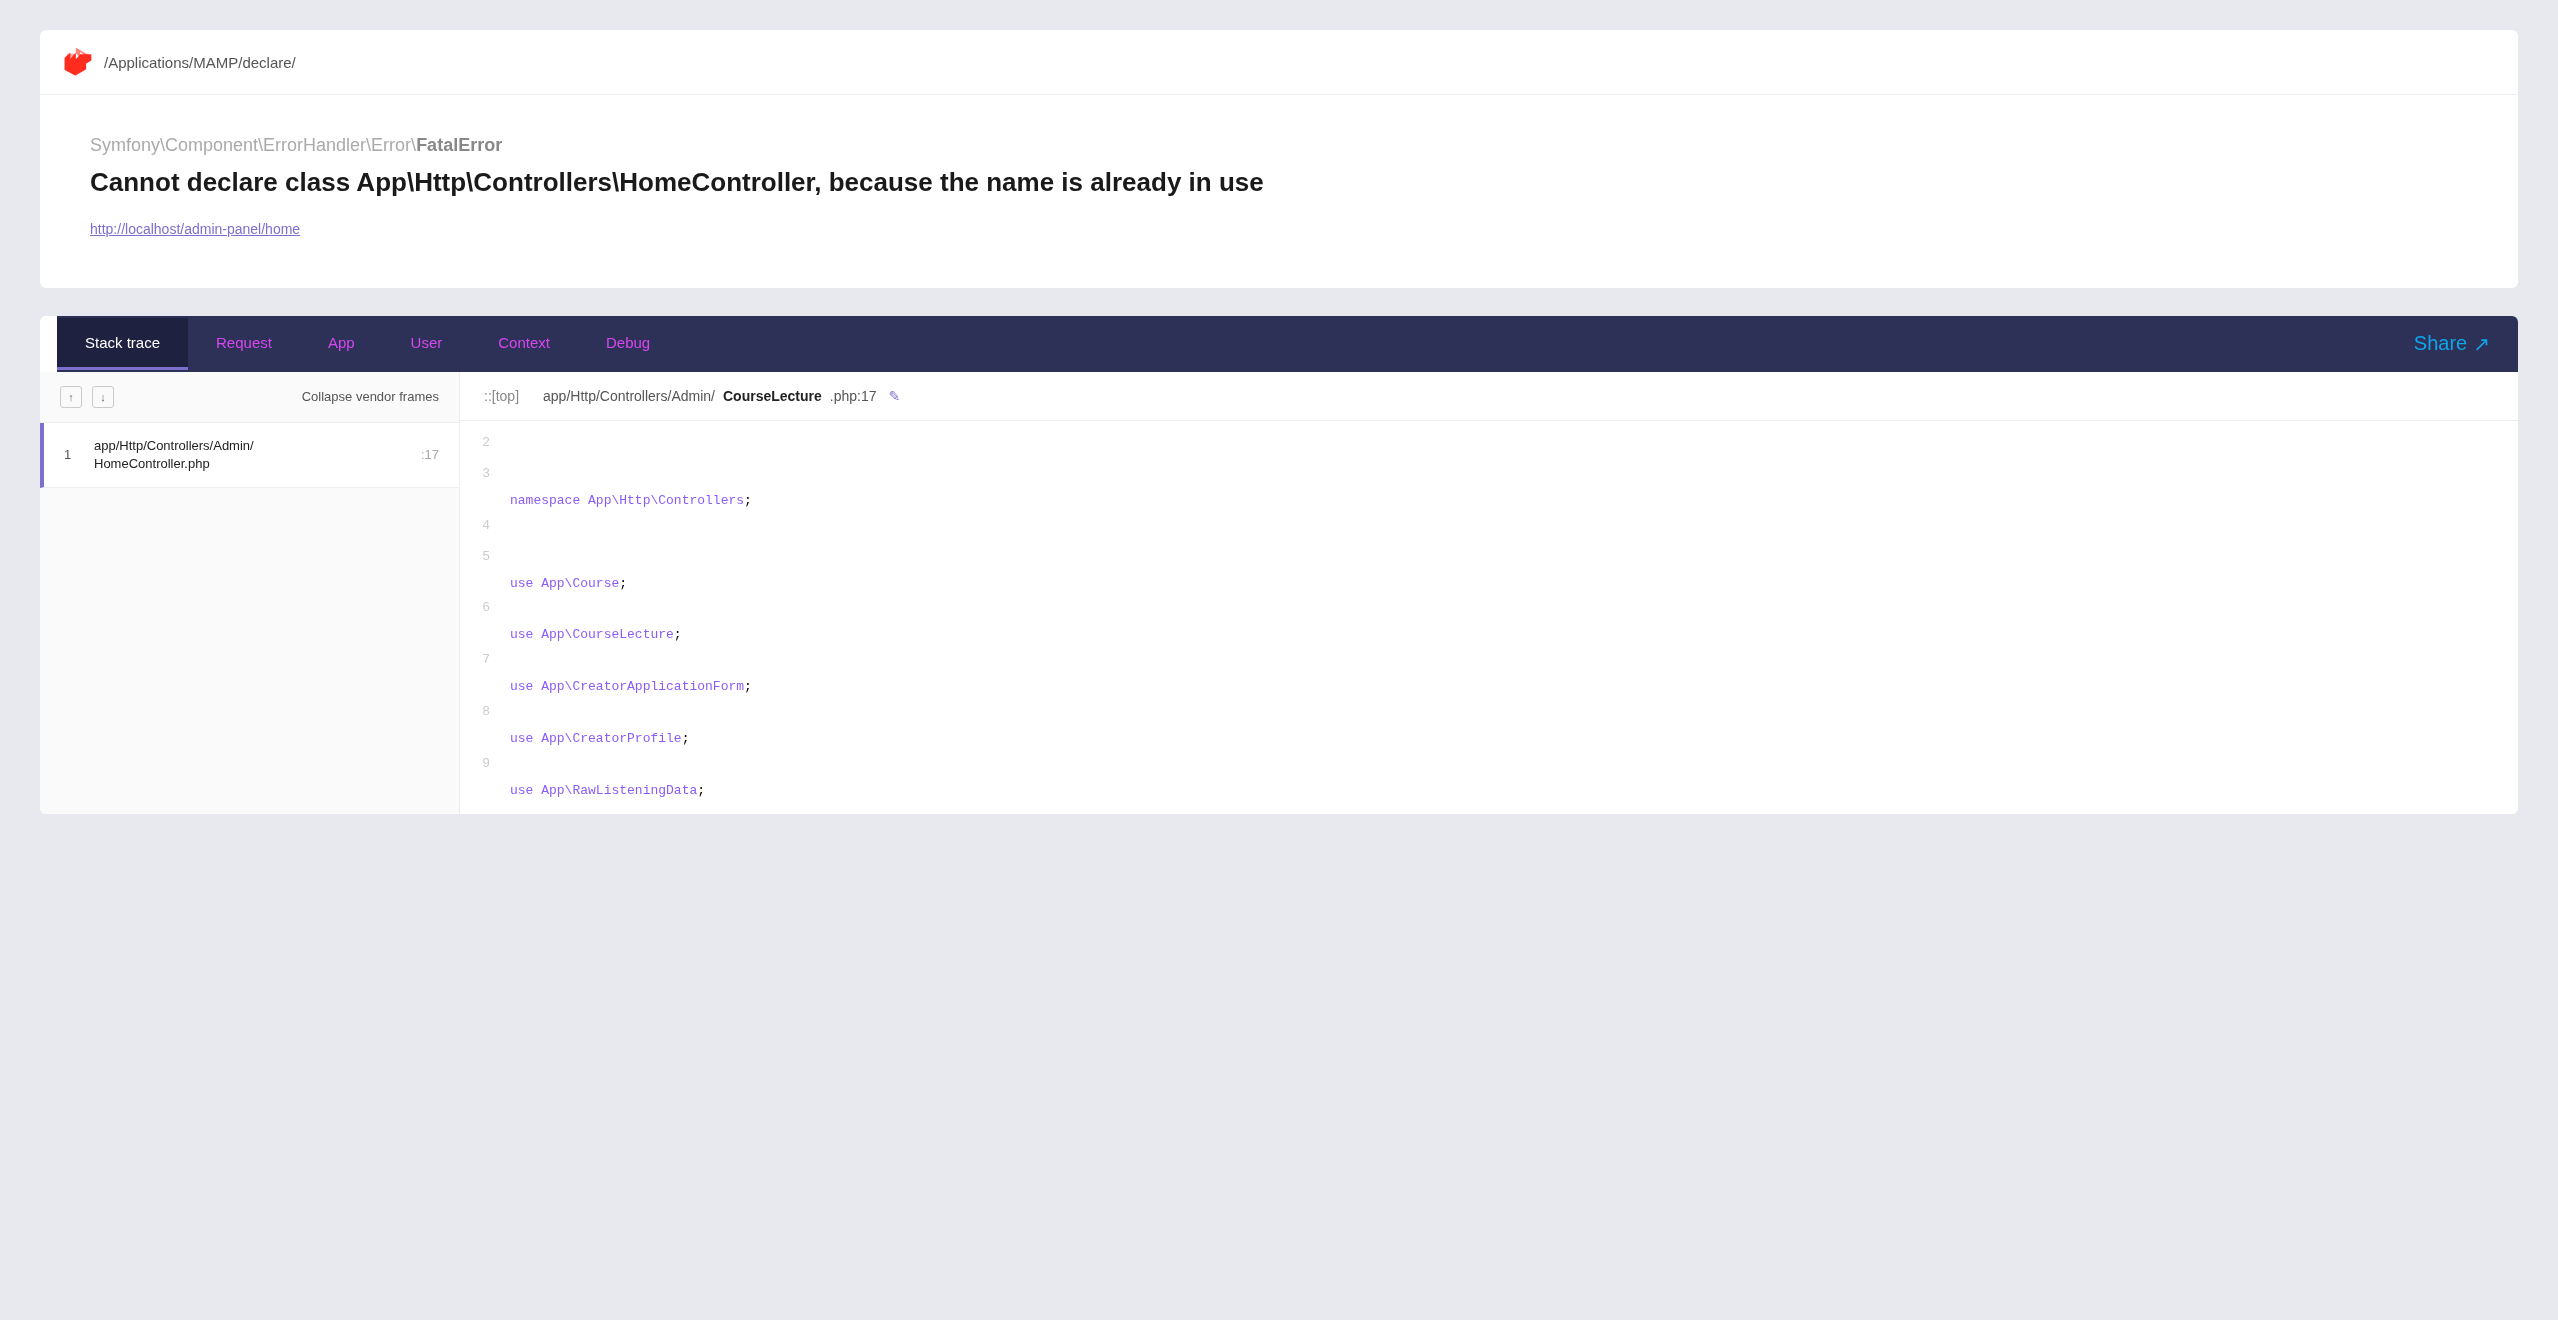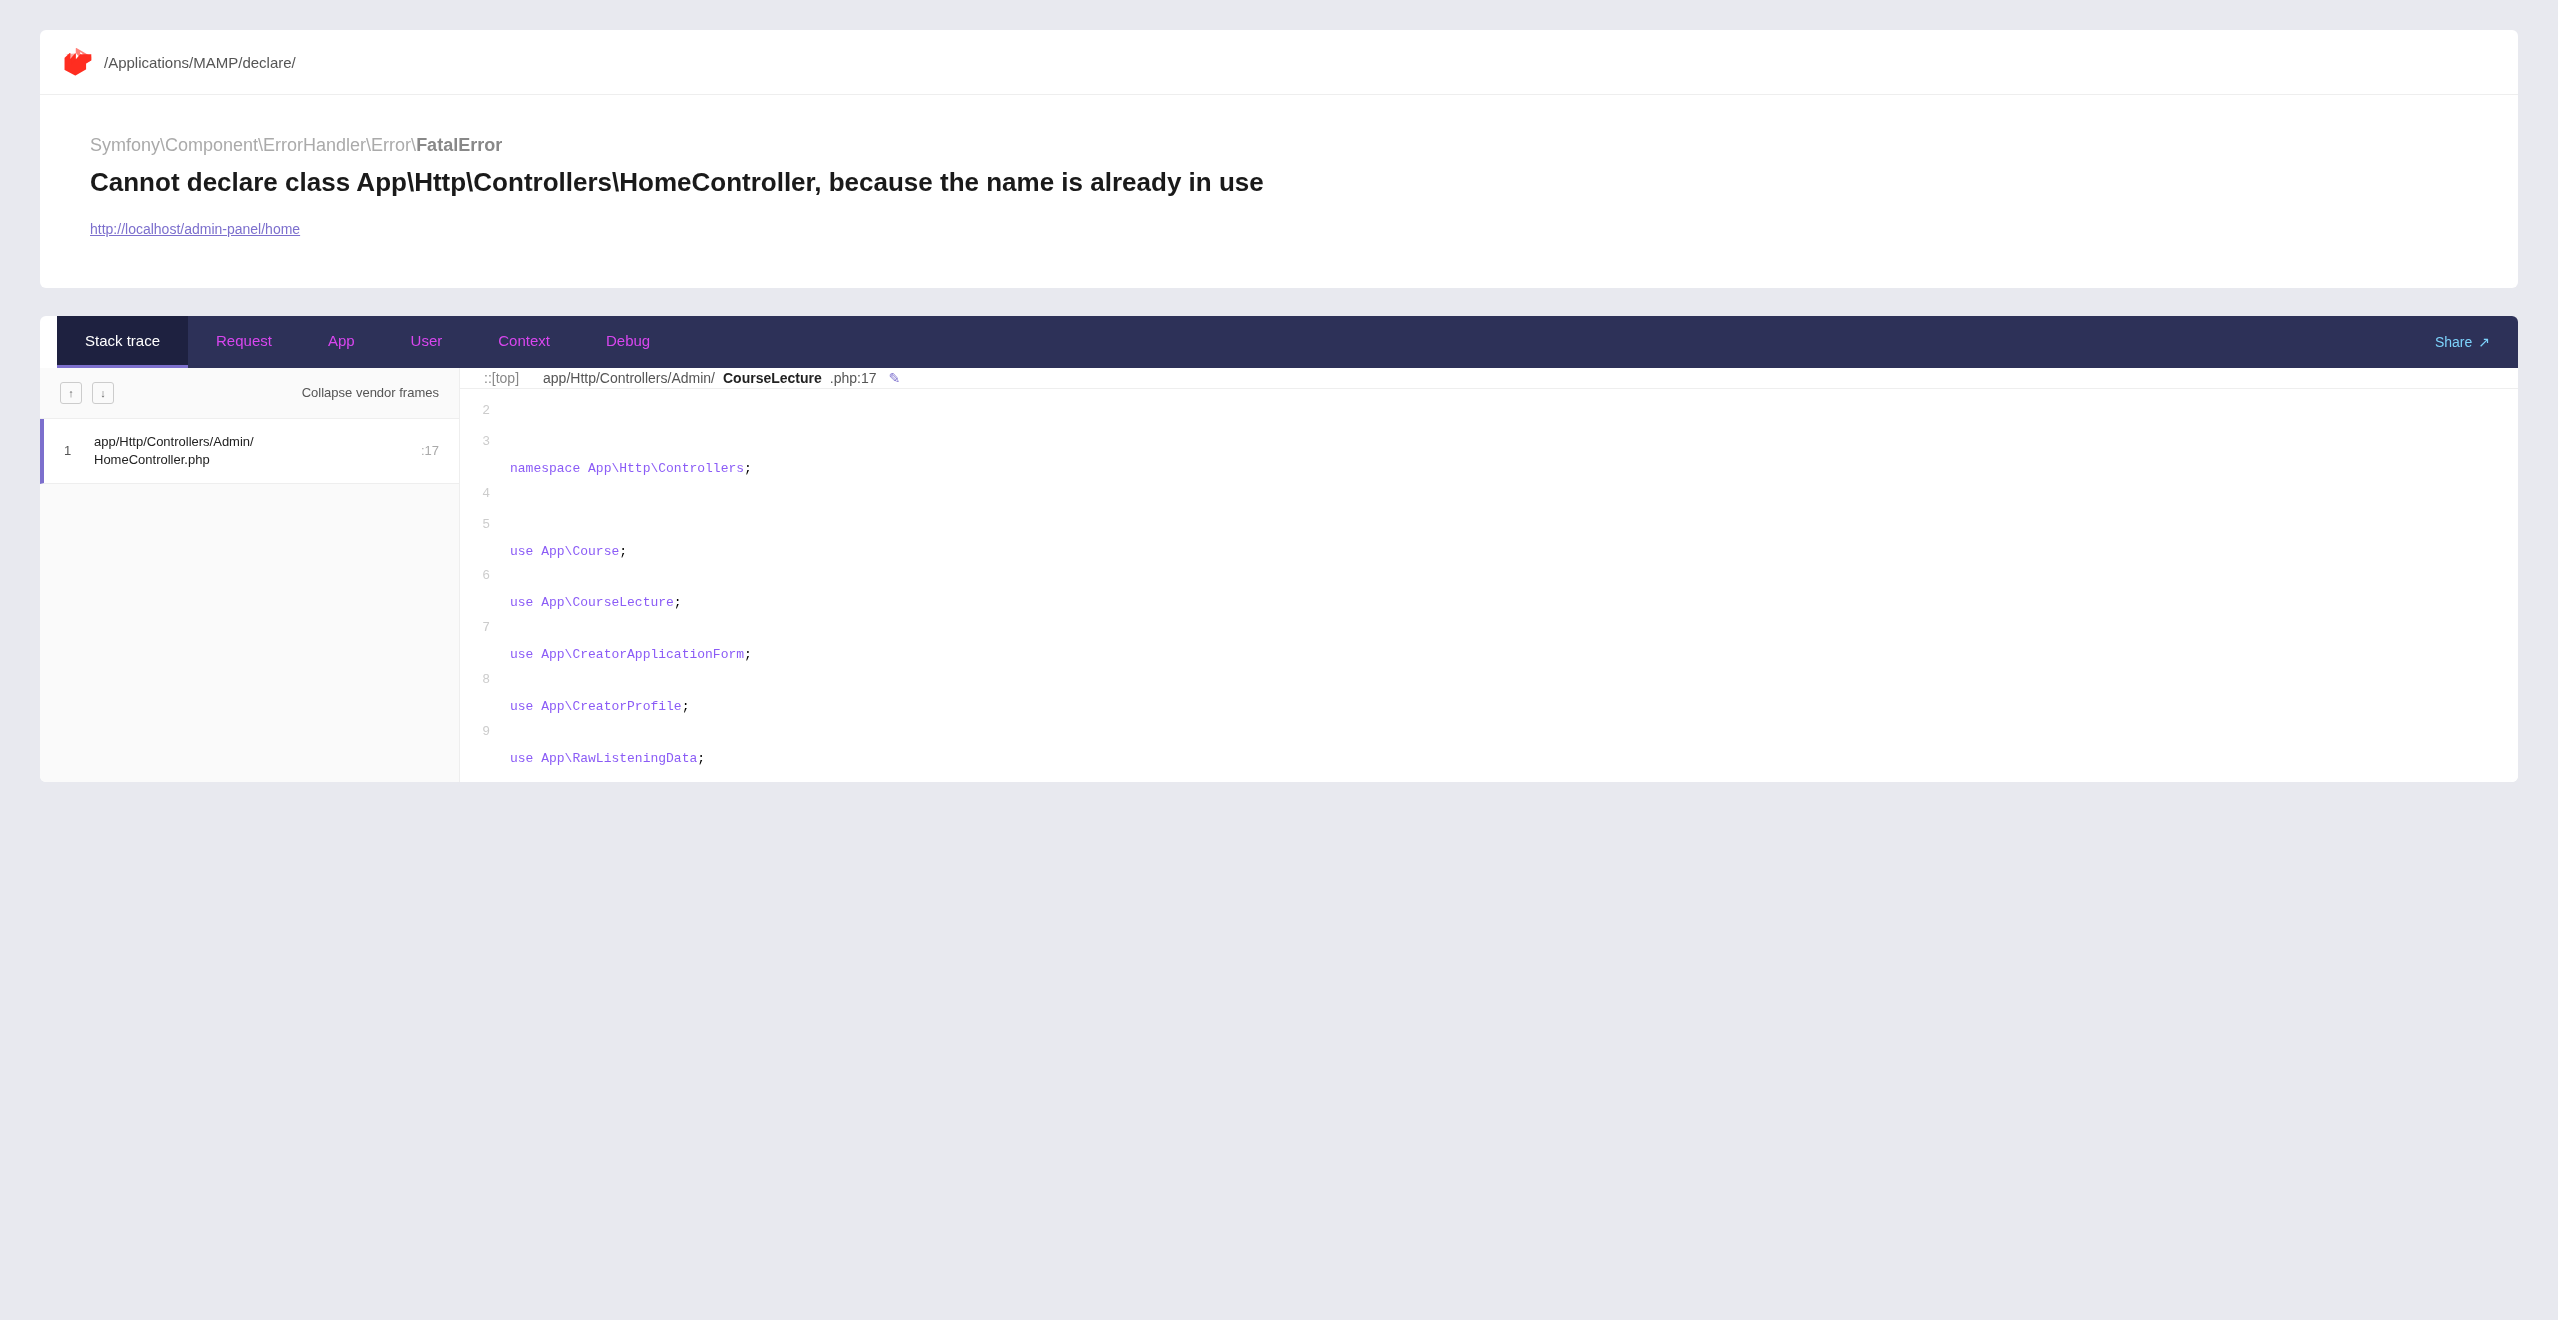--- a/index.html
+++ b/index.html
@@ -88,23 +88,23 @@
       color: #fff;
       background: #1e2140;
       border-bottom: 3px solid #7c6fcd;
     }
     .tab-share {
       margin-left: auto;
       display: flex;
       align-items: center;
       gap: 6px;
       padding: 16px 28px;
-      color: #7dd3fc;
-      cursor: pointer;
-      font-size: 14px;
+      color: #0ea5e9;
+      cursor: pointer;
+      font-size: 20px;
     }
 
     
     .panel-body {
       display: flex;
       min-height: 400px;
     }
 
     
     .frame-list {
@@ -185,21 +185,21 @@
 
     
     .code-panel {
       flex: 1;
       background: #fff;
       overflow: hidden;
       display: flex;
       flex-direction: column;
     }
     .code-header {
-      padding: 2px 24px;
+      padding: 16px 24px;
       border-bottom: 1px solid #eee;
       display: flex;
       align-items: center;
       gap: 8px;
       font-size: 14px;
       color: #555;
     }
     .code-header .top-tag {
       color: #888;
       font-size: 14px;

